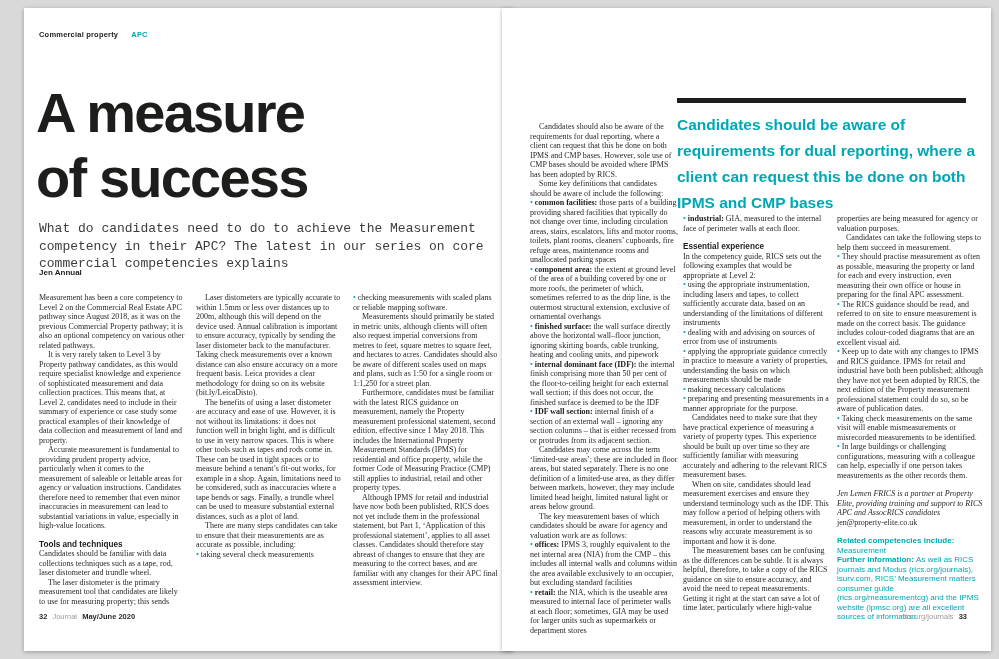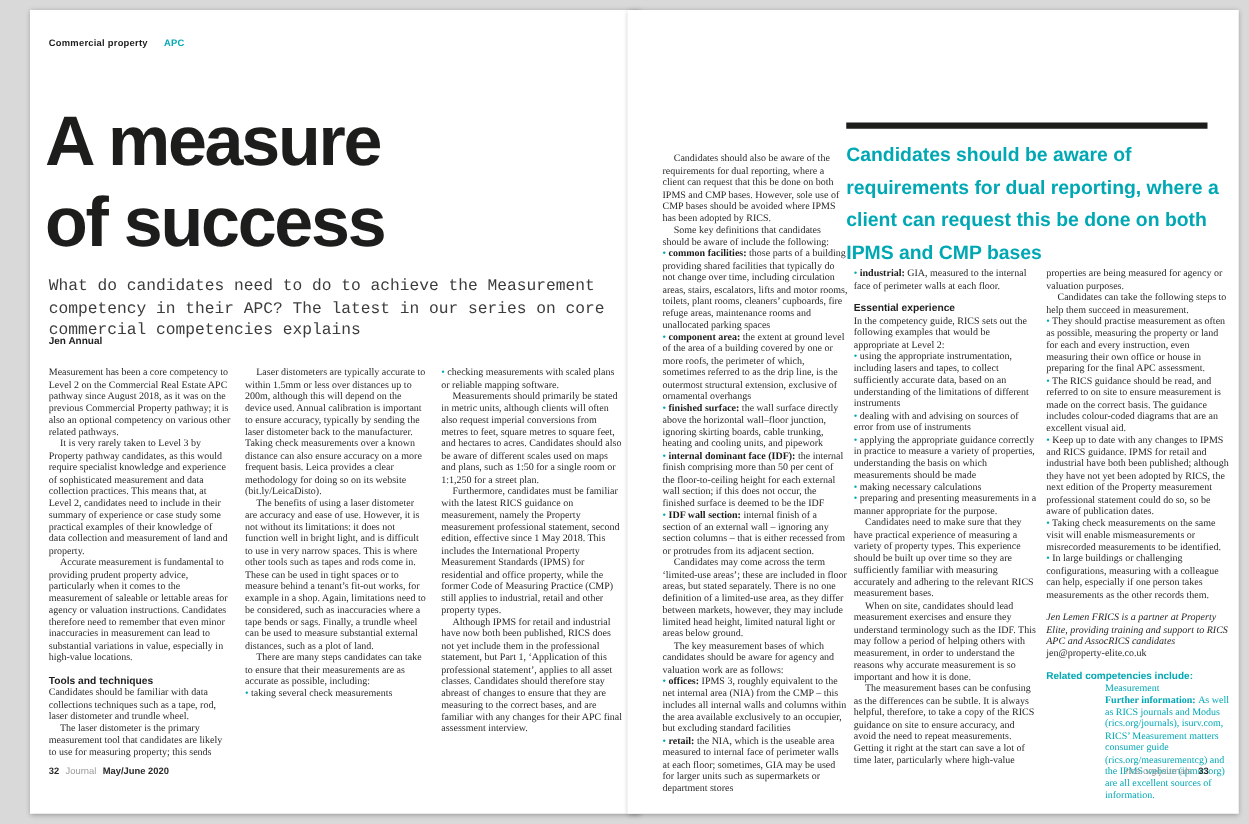--- a/index.html
+++ b/index.html
@@ -28,21 +28,21 @@
   .rcol2{left:181px;top:206px;width:147px;}
   .rcol3{left:335px;top:206px;width:148px;}
 
   .pg{margin:0;}
   .pg strong{font-weight:700;color:#1c1c1c;}
   .indent{text-indent:9px;}
   .head{font-family:"Liberation Sans",sans-serif;font-size:8.2px;font-weight:700;color:var(--ink);margin-top:9px;}
   .bdot{color:var(--teal);}
   .bio{font-style:italic;margin-top:9px;}
   .tealb{font-family:"Liberation Sans",sans-serif;color:var(--teal);font-weight:700;margin-top:9px;}
-  .teal{font-family:Liberation Serif, serif;color:var(--teal);margin-left:47px;}
+  .teal{font-family:Liberation Sans, sans-serif;color:var(--teal);}
   .teal strong{color:var(--teal);}
 
   .quote-rule{position:absolute;left:175px;top:90px;width:289px;height:5px;background:var(--ink);}
   .pullquote{position:absolute;left:175px;top:104px;width:310px;margin:0;font-family:"Liberation Sans",sans-serif;font-size:15.5px;line-height:26px;font-weight:700;color:var(--teal);}
 
   .pfoot{position:absolute;bottom:30px;font-family:"Liberation Sans",sans-serif;font-size:7.5px;color:var(--ink);}
   .pfoot-left{left:15px;}
   .pfoot-right{right:24px;}
   .fnum{font-weight:700;color:#2a2a2a;}
   .fgray{color:#9a9a9a;}

